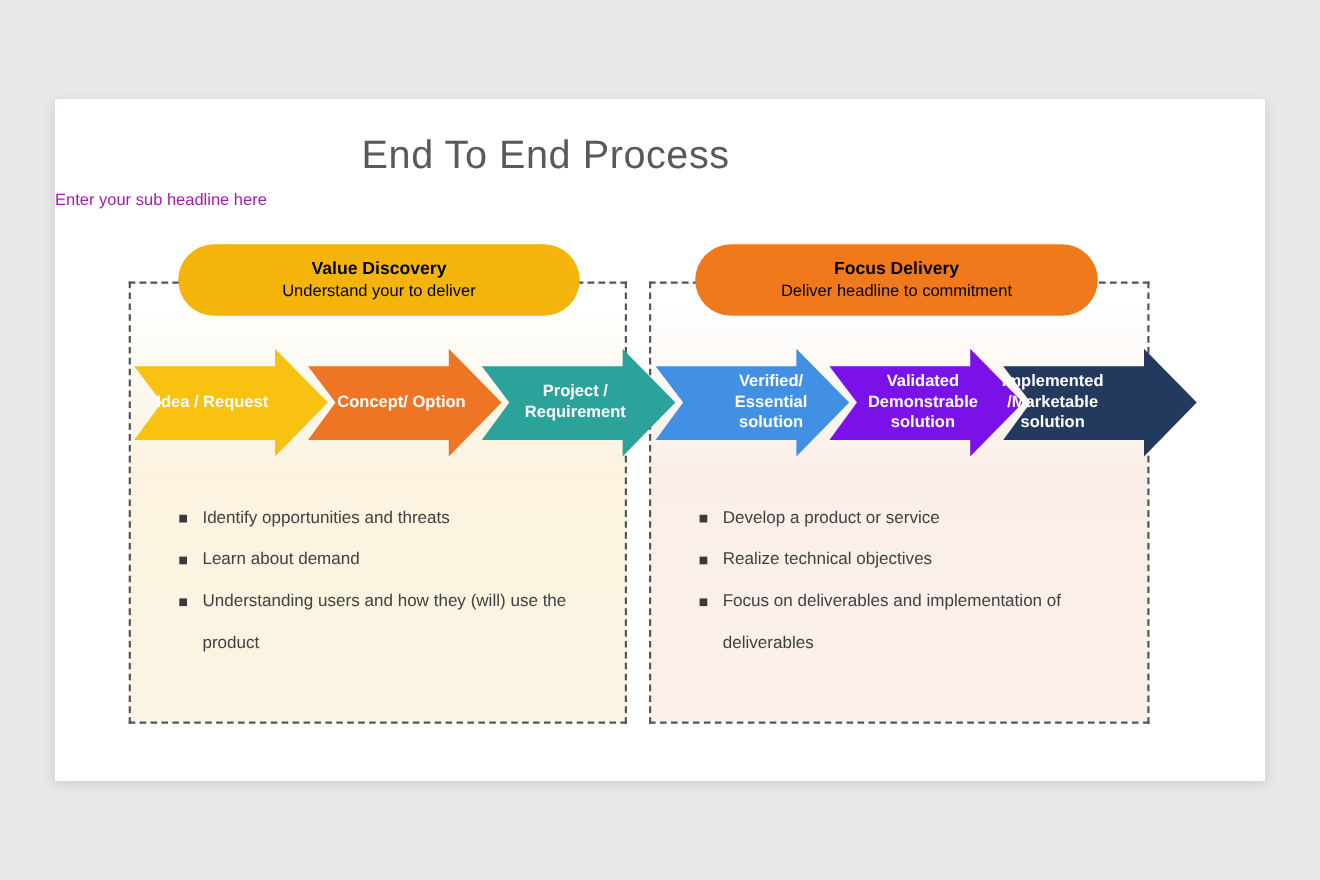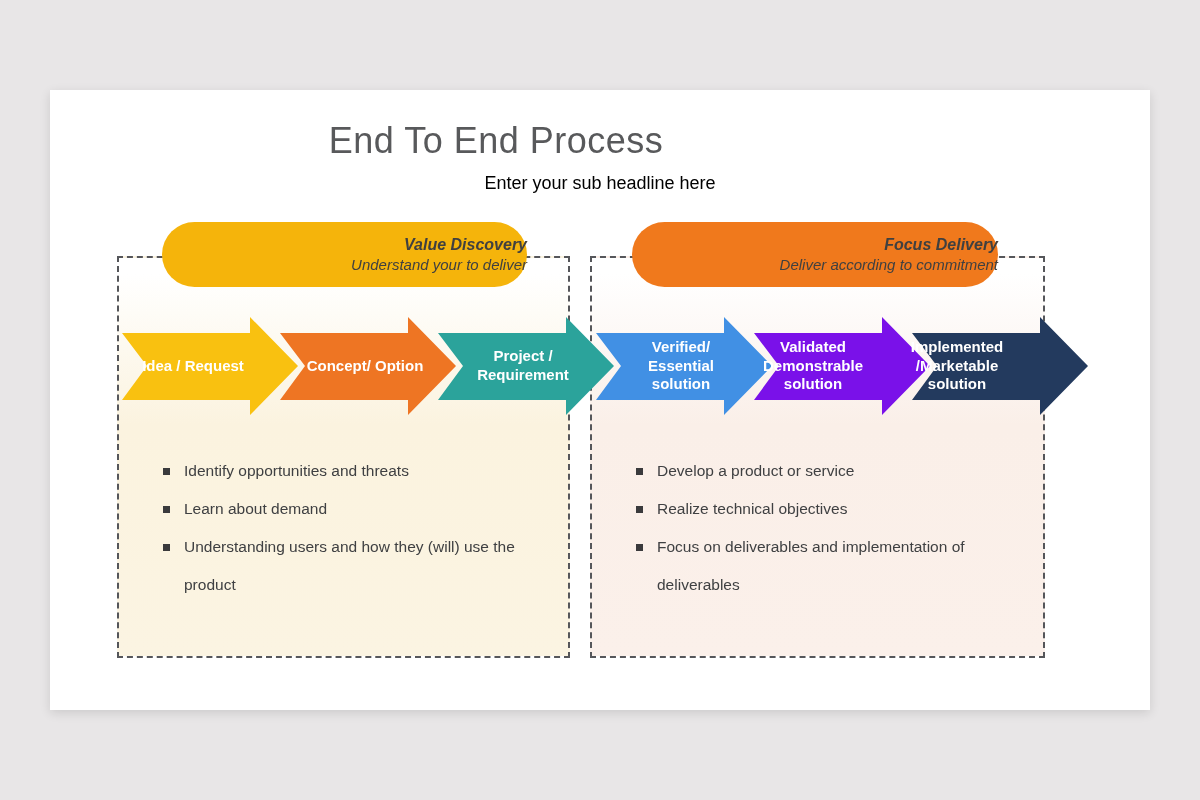--- a/index.html
+++ b/index.html
@@ -22,23 +22,22 @@
     left: 0; top: 30px; width: 892px;
     text-align: center;
     font-size: 36px;
     font-weight: 400;
     color: #58595B;
     letter-spacing: 0.5px;
   }
   .subtitle {
     position: absolute;
     left: 0; top: 83px; width: 1100px;
-    text-align: center;
-    font-size: 18px;
-    color: #000000;
+    font-size: 15px;
+    color: #a21caf;
   }
   .panel {
     position: absolute;
     top: 166px;
     height: 402px;
     border: 2px dashed #55565A;
     z-index: 1;
   }
   .panel.left {
     left: 67px; width: 453px;
@@ -49,26 +48,25 @@
     background: linear-gradient(180deg, #FFFFFF 4%, #FAEFE8 42%, #FBF0EA 100%);
   }
   .pill {
     position: absolute;
     top: 132px;
     height: 65px;
     border-radius: 33px;
     z-index: 2;
     display: flex;
     flex-direction: column;
-    align-items: flex-end;
+    align-items: center;
     justify-content: center;
-    color: #404040;
+    color: #000000;
     text-align: center;
     line-height: 1.35;
-    font-style: italic;
   }
   .pill.left  { left: 112px; width: 365px; }
   .pill.right { left: 582px; width: 366px; }
   .pill .pill-name { font-size: 16px; font-weight: 700; }
   .pill .pill-tagline { font-size: 15px; font-weight: 400; }
   .arrow-band {
     position: absolute;
     left: 60px; top: 222px;
     width: 990px; height: 108px;
     z-index: 3;
@@ -86,22 +84,22 @@
     color: #FFFFFF;
     font-size: 15px;
     font-weight: 700;
     line-height: 1.25;
     white-space: pre-line;
     pointer-events: none;
   }
   .arrow-label.s0 { left: 68px; }
   .arrow-label.s1 { left: 240px; }
   .arrow-label.s2 { left: 398px; }
-  .arrow-label.s3 { left: 556px; }
-  .arrow-label.s4 { left: 688px; }
+  .arrow-label.s3 { left: 576px; }
+  .arrow-label.s4 { left: 714px; }
   .arrow-label.s5 { left: 832px; }
   .bullets {
     position: absolute;
     top: 362px;
     width: 356px;
     list-style: none;
     z-index: 2;
   }
   .bullets.left  { left: 112px; }
   .bullets.right { left: 585px; }
@@ -130,21 +128,21 @@
 
   <div class="panel left"></div>
   <div class="panel right"></div>
 
   <div class="pill left" style="background: rgb(245, 180, 11);">
     <div class="pill-name">Value Discovery</div>
     <div class="pill-tagline">Understand your to deliver</div>
   </div>
   <div class="pill right" style="background: rgb(240, 121, 28);">
     <div class="pill-name">Focus Delivery</div>
-    <div class="pill-tagline">Deliver according to commitment</div>
+    <div class="pill-tagline">Deliver headline to commitment</div>
   </div>
 
   <svg class="arrow-band" viewBox="110 312 990 108" preserveAspectRatio="none">
     <polygon points="122,333 250,333 250,317 298,366 250,415 250,400 122,400 147,366" fill="#F9C110"></polygon>
     <polygon points="280,333 408,333 408,317 456,366 408,415 408,400 280,400 305,366" fill="#EE7523"></polygon>
     <polygon points="438,333 566,333 566,317 614,366 566,415 566,400 438,400 463,366" fill="#2BA39B"></polygon>
     <polygon points="596,333 724,333 724,317 772,366 724,415 724,400 596,400 621,366" fill="#4190E4"></polygon>
     <polygon points="754,333 882,333 882,317 930,366 882,415 882,400 754,400 779,366" fill="#7A11E9"></polygon>
     <polygon points="912,333 1040,333 1040,317 1088,366 1040,415 1040,400 912,400 937,366" fill="#233A5E"></polygon>
   </svg>

